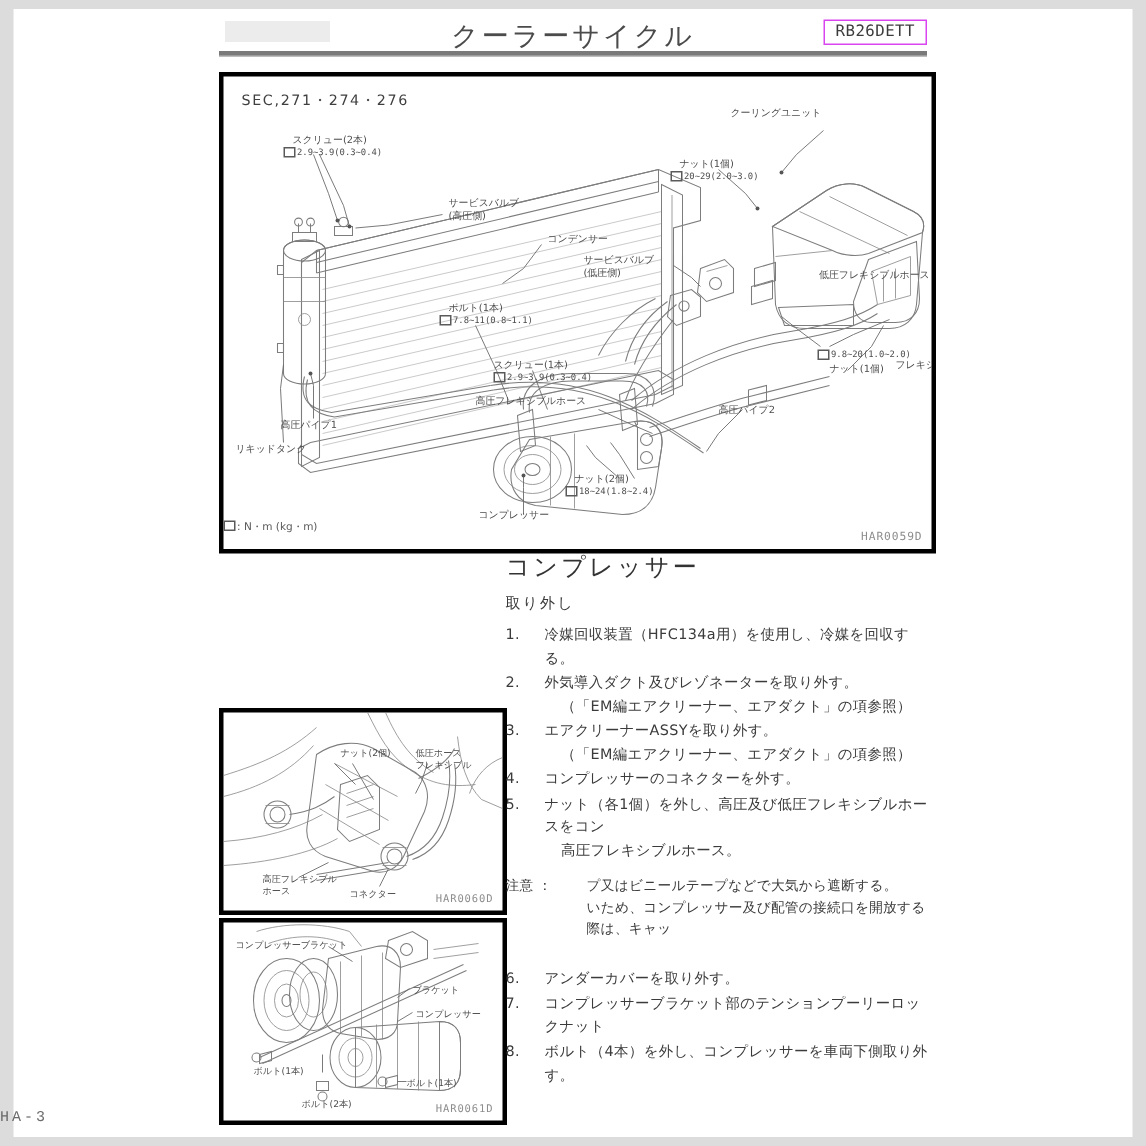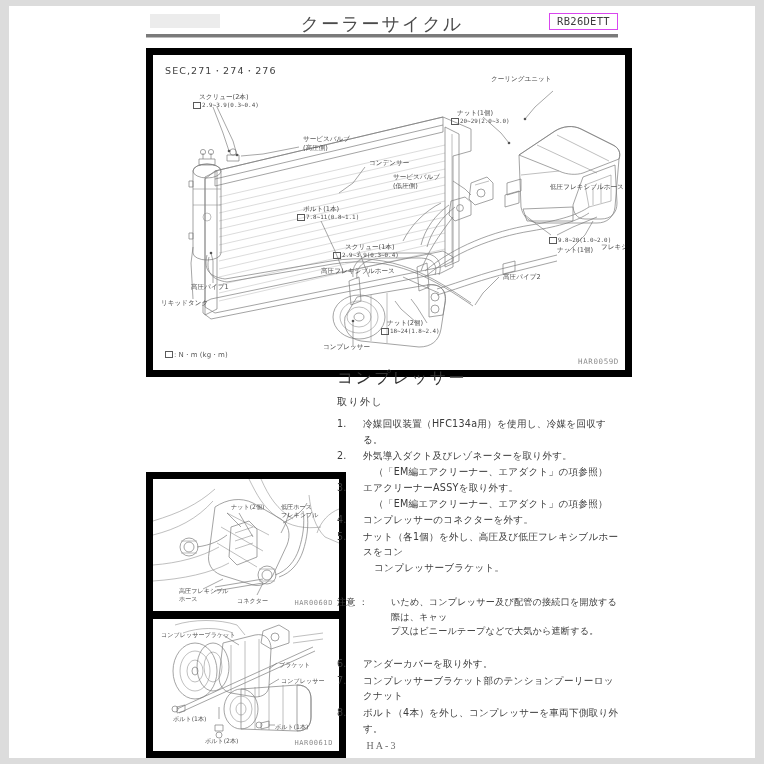--- a/index.html
+++ b/index.html
@@ -35,21 +35,21 @@
   #header-rule{
     position:absolute;left:146px;top:34px;width:472px;height:3px;
     background:#7a7a7a;border-bottom:1px solid #bdbdbd;
   }
   #watermark{
     position:absolute;left:150px;top:14px;width:70px;height:14px;
     background:#e6e6e6;opacity:.75;
   }
 
   
-  .fig{position:absolute;border:7px solid #000000;background:#fff;overflow:hidden;text-decoration:underline;}
+  .fig{position:absolute;border:3px solid #000000;background:#fff;overflow:hidden;text-decoration:underline;}
   #fig-main{left:146px;top:48px;width:472px;height:315px;}
   #fig-a{left:146px;top:472px;width:186px;height:132px;}
   #fig-b{left:146px;top:612px;width:186px;height:132px;}
 
   .figcode{
     position:absolute;right:6px;bottom:4px;
     font-size:7px;color:#8d8d8d;letter-spacing:.6px;
     font-family:"DejaVu Sans Mono","Liberation Mono",monospace;
   }
   #fig-main .figcode{font-size:7.5px;}
@@ -61,54 +61,54 @@
   .tq-ico{display:inline-block;width:6px;height:5px;border:1px solid #5a5a5a;
           vertical-align:middle;margin-right:1px;position:relative;top:-0.5px;}
 
   
   #sec-label{
     position:absolute;left:12px;top:10px;font-size:9.5px;color:#3f3f3f;
     letter-spacing:1.1px;
     font-family:"DejaVu Sans","Liberation Sans",sans-serif;
   }
   #unit-note{
-    position:absolute;left:12px;bottom:10px;font-size:7px;color:#5a5a5a;margin-top:44px;
+    position:absolute;left:0;bottom:10px;font-size:7px;color:#5a5a5a;margin-top:44px;
   }
 
   
   #body-col{position:absolute;left:337px;top:368px;width:285px;}
   #h1{font-size:16px;color:#333;letter-spacing:2.2px;margin:0 0 6px 0;font-weight:normal;}
   #h2{font-size:10px;color:#3a3a3a;letter-spacing:1.4px;margin:0 0 7px 0;font-weight:normal;}
 
   ol.steps{list-style:none;margin:0;padding:0;}
   ol.steps li{
     position:relative;padding-left:26px;
     font-size:9.6px;line-height:1.62;color:#3b3b3b;letter-spacing:.25px;
     margin-bottom:1px;
   }
   ol.steps li .num{
     position:absolute;left:0;top:0;width:19px;text-align:left;color:#3b3b3b;
   }
   ol.steps li .sub{display:block;padding-left:11px;}
 
   #note-block{
-    position:relative;margin:20px 0 0 0;padding-left:26px;
+    position:relative;margin:9px 0 0 0;padding-left:26px;
     font-size:9.1px;line-height:1.58;color:#3b3b3b;letter-spacing:.2px;
   }
   #note-block .note-head{position:absolute;left:0;top:0;font-size:9.1px;color:#3b3b3b;}
   #note-block .note-body{display:block;padding-left:28px;}
   #note-block .note-body .l{display:block;text-indent:0;}
 
   #steps2{margin-top:18px;}
 
   
   #footer{
-    position:absolute;left:0;top:740px;width:764px;text-align:center;
+    position:absolute;left:0;top:740px;width:764px;text-align:left;
     font-size:10px;color:#6a6a6a;letter-spacing:2px;
-    font-family:Liberation Serif, serif;
+    font-family:Liberation Mono, monospace;
   }
 
   svg{display:block;}
   .ln{fill:none;stroke:#7d7d7d;stroke-width:.7;}
   .ln2{fill:none;stroke:#8a8a8a;stroke-width:.55;}
   .lnlead{fill:none;stroke:#6b6b6b;stroke-width:.6;}
   .dot{fill:#555;}
 </style>
 </head>
 <body>
@@ -314,28 +314,28 @@
 (低圧側)</div>
 
     <div class="lbl" style="left:448px;top:188px;">フレキシブルホース</div>
 
     <div class="lbl torque" style="left:396px;top:182px;"><span class="tq-ico"></span><span>9.8~20(1.0~2.0)</span></div>
     <div class="lbl" style="left:404px;top:191px;">ナット(1個)</div>
 
     <div class="lbl" style="left:150px;top:150px;">ボルト(1本)</div>
     <div class="lbl torque" style="left:144px;top:159px;"><span class="tq-ico"></span><span>7.8~11(0.8~1.1)</span></div>
 
-    <div class="lbl" style="left:192px;top:188px;">スクリュー(1本)</div>
+    <div class="lbl" style="left:180px;top:188px;">スクリュー(1本)</div>
     <div class="lbl torque" style="left:180px;top:197px;"><span class="tq-ico"></span><span>2.9~3.9(0.3~0.4)</span></div>
 
     <div class="lbl" style="left:168px;top:212px;">高圧フレキシブルホース</div>
     <div class="lbl" style="left:382px;top:128px;margin-left:15px;">低圧フレキシブルホース</div>
 
     <div class="lbl" style="left:38px;top:228px;">高圧パイプ1</div>
-    <div class="lbl" style="left:350px;top:218px;">高圧パイプ2</div>
+    <div class="lbl" style="left:330px;top:218px;">高圧パイプ2</div>
 
     <div class="lbl" style="left:8px;top:244px;">リキッドタンク</div>
 
     <div class="lbl" style="left:234px;top:264px;">ナット(2個)</div>
     <div class="lbl torque" style="left:228px;top:273px;"><span class="tq-ico"></span><span>18~24(1.8~2.4)</span></div>
 
     <div class="lbl" style="left:170px;top:288px;">コンプレッサー</div>
 
     <div class="figcode">HAR0059D</div>
   </div>
@@ -452,28 +452,28 @@
 
   <div id="body-col">
     <h1 id="h1">コンプレッサー</h1>
     <h2 id="h2">取り外し</h2>
 
     <ol class="steps" id="steps1">
         <li><span class="num">1.</span><span>冷媒回収装置（HFC134a用）を使用し、冷媒を回収する。</span></li>
         <li><span class="num">2.</span><span>外気導入ダクト及びレゾネーターを取り外す。</span><span class="sub">（「EM編エアクリーナー、エアダクト」の項参照）</span></li>
         <li><span class="num">3.</span><span>エアクリーナーASSYを取り外す。</span><span class="sub">（「EM編エアクリーナー、エアダクト」の項参照）</span></li>
         <li><span class="num">4.</span><span>コンプレッサーのコネクターを外す。</span></li>
-        <li><span class="num">5.</span><span>ナット（各1個）を外し、高圧及び低圧フレキシブルホースをコン</span><span class="sub">コンプレッサーブラケット。</span></li>
+        <li><span class="num">5.</span><span>ナット（各1個）を外し、高圧及び低圧フレキシブルホースをコン</span><span class="sub">高圧フレキシブルホース。</span></li>
       </ol>
 
     <div id="note-block">
       <span class="note-head">注意 ：</span>
       <span class="note-body">
+        <span class="l">プ又はビニールテープなどで大気から遮断する。</span>
         <span class="l">いため、コンプレッサー及び配管の接続口を開放する際は、キャッ</span>
-        <span class="l">プ又はビニールテープなどで大気から遮断する。</span>
       </span>
     </div>
 
     <ol class="steps" id="steps2">
         <li><span class="num">6.</span><span>アンダーカバーを取り外す。</span></li>
         <li><span class="num">7.</span><span>コンプレッサーブラケット部のテンションプーリーロックナット</span></li>
         <li><span class="num">8.</span><span>ボルト（4本）を外し、コンプレッサーを車両下側取り外す。</span></li>
       </ol>
   </div>
 

